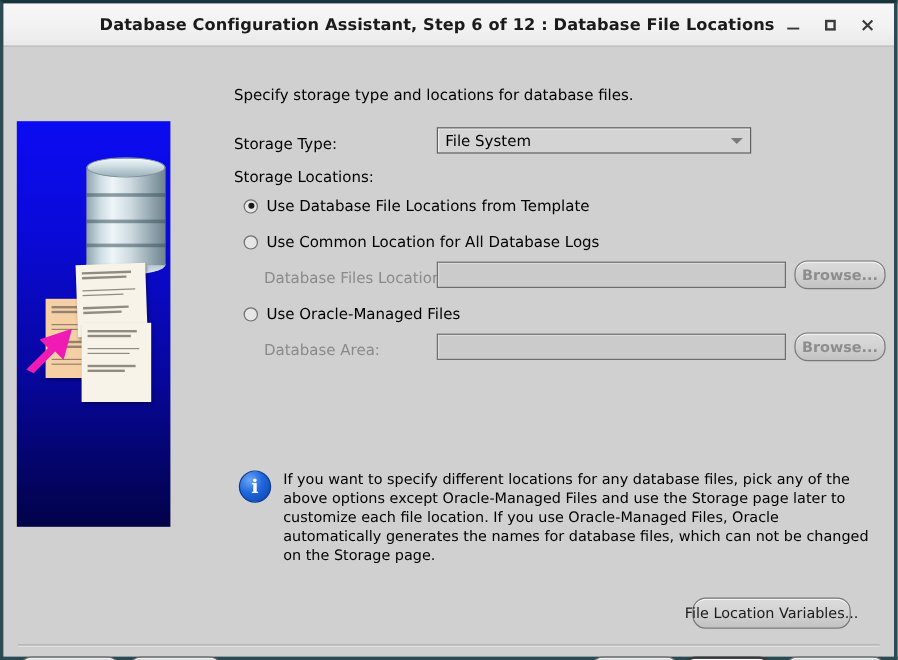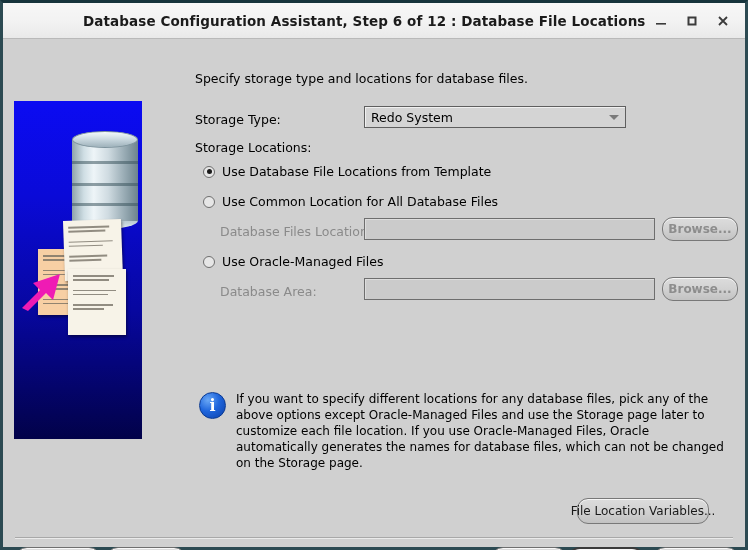--- a/index.html
+++ b/index.html
@@ -440,36 +440,36 @@
           <path d="M2 40 L20 22 L13 15 L40 6 L33 32 L26 25 L8 43 Z" fill="#ef1bb4"></path>
         </svg>
       </div>
     </div>
 
     <div class="intro-text">Specify storage type and locations for database files.</div>
 
     <div class="lbl lbl-storage-type">Storage Type:</div>
 
     <div class="combo">
-      <div class="combo-val">Redo System</div>
+      <div class="combo-val">File System</div>
       <div class="combo-arrow">
           <div class="tri"></div>
         </div>
     </div>
 
     <div class="lbl lbl-storage-loc">Storage Locations:</div>
 
     <div class="radio-row r1">
       <div class="radio checked"></div>
       <div class="radio-label">Use Database File Locations from Template</div>
     </div>
 
     <div class="radio-row r2">
       <div class="radio"></div>
-      <div class="radio-label">Use Common Location for All Database Files</div>
+      <div class="radio-label">Use Common Location for All Database Logs</div>
     </div>
 
     <div class="lbl lbl-dim lbl-dbfiles">Database Files Location:</div>
     <div class="tfield f1" title=""></div>
     <div class="rbtn dim b-browse1">Browse...</div>
 
     <div class="radio-row r3">
       <div class="radio"></div>
       <div class="radio-label">Use Oracle-Managed Files</div>
     </div>

